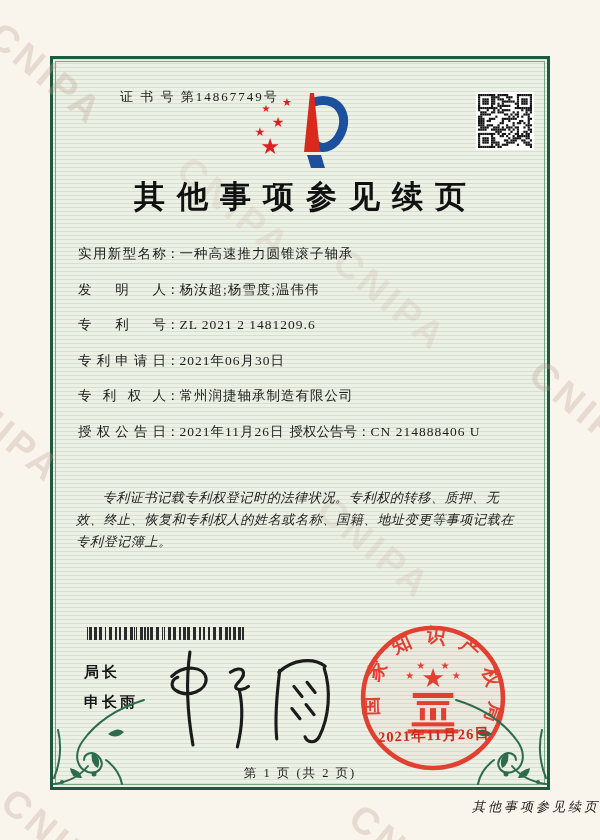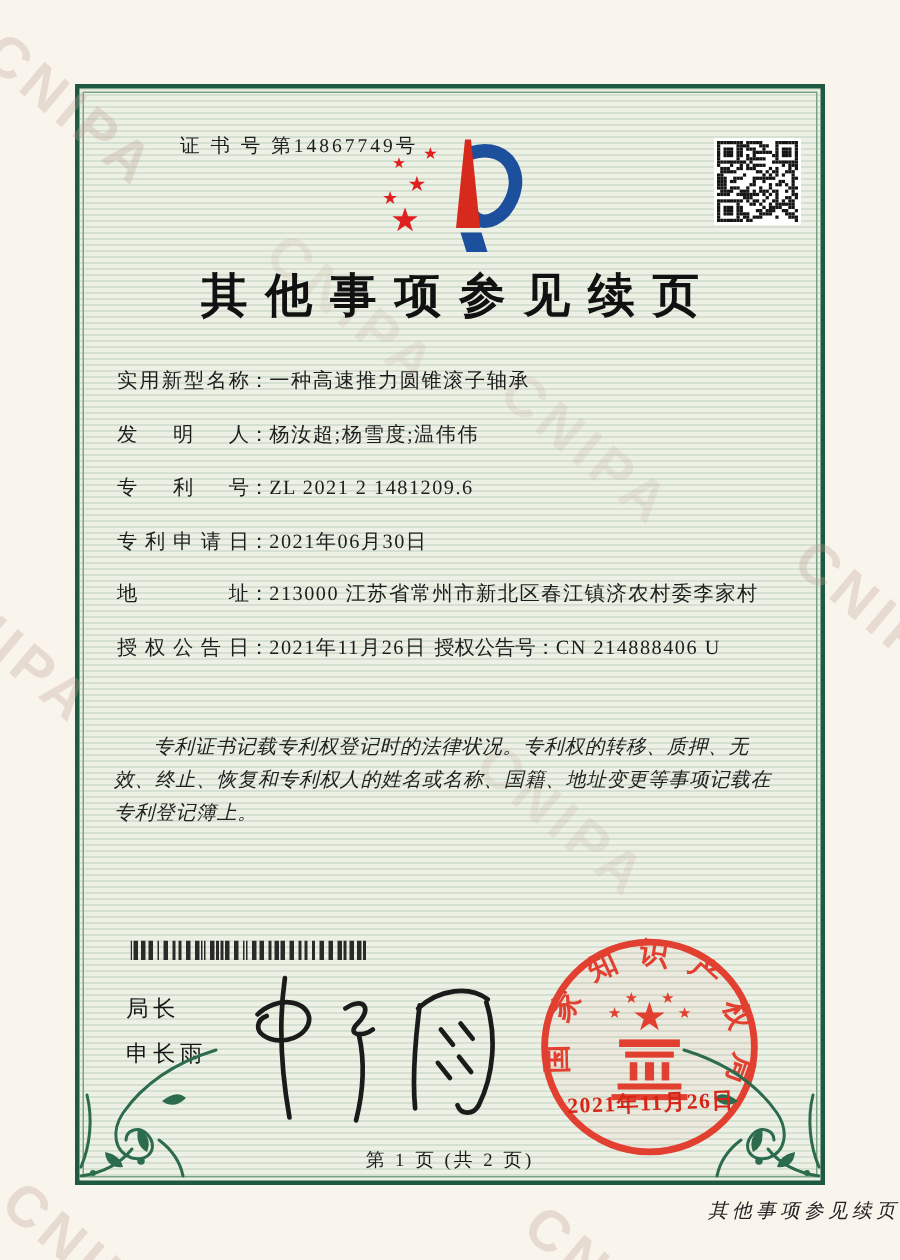--- a/index.html
+++ b/index.html
@@ -39,21 +39,21 @@
   .flabel{display:inline-block;width:88px;text-align:justify;text-align-last:justify;vertical-align:top;}
   .fvalue{letter-spacing:1px;}
   .grant{margin-left:5px;}
   .body-text{
     position:absolute;left:76px;top:487px;width:450px;
     font-size:13.2px;line-height:21.8px;font-style:italic;letter-spacing:.5px;color:#222;
   }
   .body-text p{margin:0;text-indent:2em;}
   .barcode{position:absolute;left:87px;top:627px;width:158px;height:13px;}
   .officer{position:absolute;left:84px;top:663px;font-family:"Liberation Sans",sans-serif;
-    font-weight:400;font-size:15px;letter-spacing:3px;color:#161616;}
+    font-weight:700;font-size:15px;letter-spacing:3px;color:#161616;}
   .officer div{margin-bottom:11px;}
   .signature{position:absolute;left:158px;top:646px;width:185px;height:106px;}
   .seal{position:absolute;left:357px;top:622px;width:152px;height:152px;opacity:.92;}
   .seal-date{
     position:absolute;left:352px;top:726px;width:164px;text-align:center;
     color:#d42718;font-size:14.5px;font-weight:700;letter-spacing:1px;
     transform:rotate(-2deg);z-index:3;
   }
   .page-info{position:absolute;left:0;top:765px;width:100%;text-align:center;font-size:12.5px;letter-spacing:2px;}
   .cont-note{
@@ -437,21 +437,21 @@
       <div class="frow">
         <span class="flabel">发明人</span><span>：</span><span class="fvalue">杨汝超;杨雪度;温伟伟</span>
       </div>
       <div class="frow">
         <span class="flabel">专利号</span><span>：</span><span class="fvalue">ZL 2021 2 1481209.6</span>
       </div>
       <div class="frow">
         <span class="flabel">专利申请日</span><span>：</span><span class="fvalue">2021年06月30日</span>
       </div>
       <div class="frow">
-        <span class="flabel">地址</span><span>：</span><span class="fvalue">213000 江苏省常州市新北区春江镇济农村委李家村</span>
+        <span class="flabel">专利权人</span><span>：</span><span class="fvalue">常州润捷轴承制造有限公司</span>
       </div>
       <div class="frow">
         <span class="flabel">授权公告日</span><span>：</span><span class="fvalue">2021年11月26日</span><span class="grant"><span>授权公告号</span><span>：</span><span class="fvalue">CN 214888406 U</span></span>
       </div>
     </div>
 
     <div class="body-text">
       <p>专利证书记载专利权登记时的法律状况。专利权的转移、质押、无效、终止、恢复和专利权人的姓名或名称、国籍、地址变更等事项记载在专利登记簿上。</p>
     </div>
 

